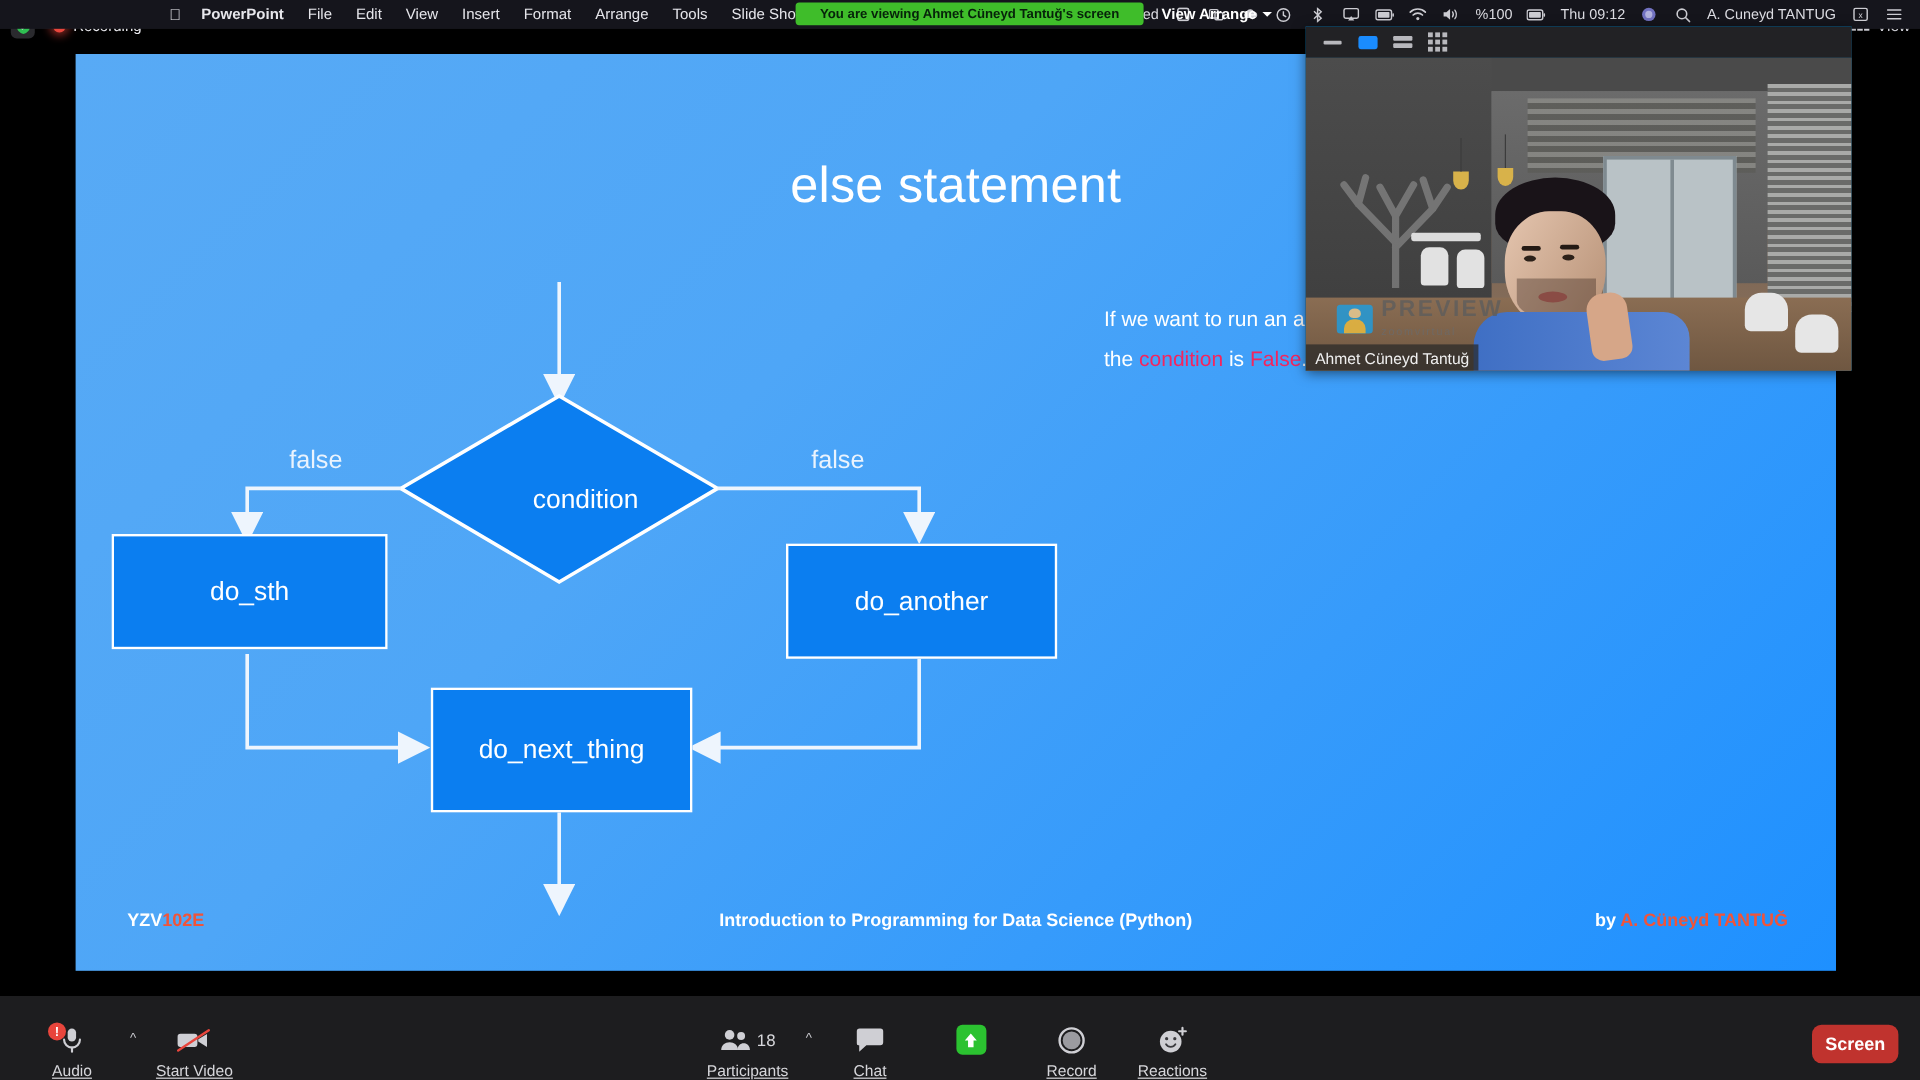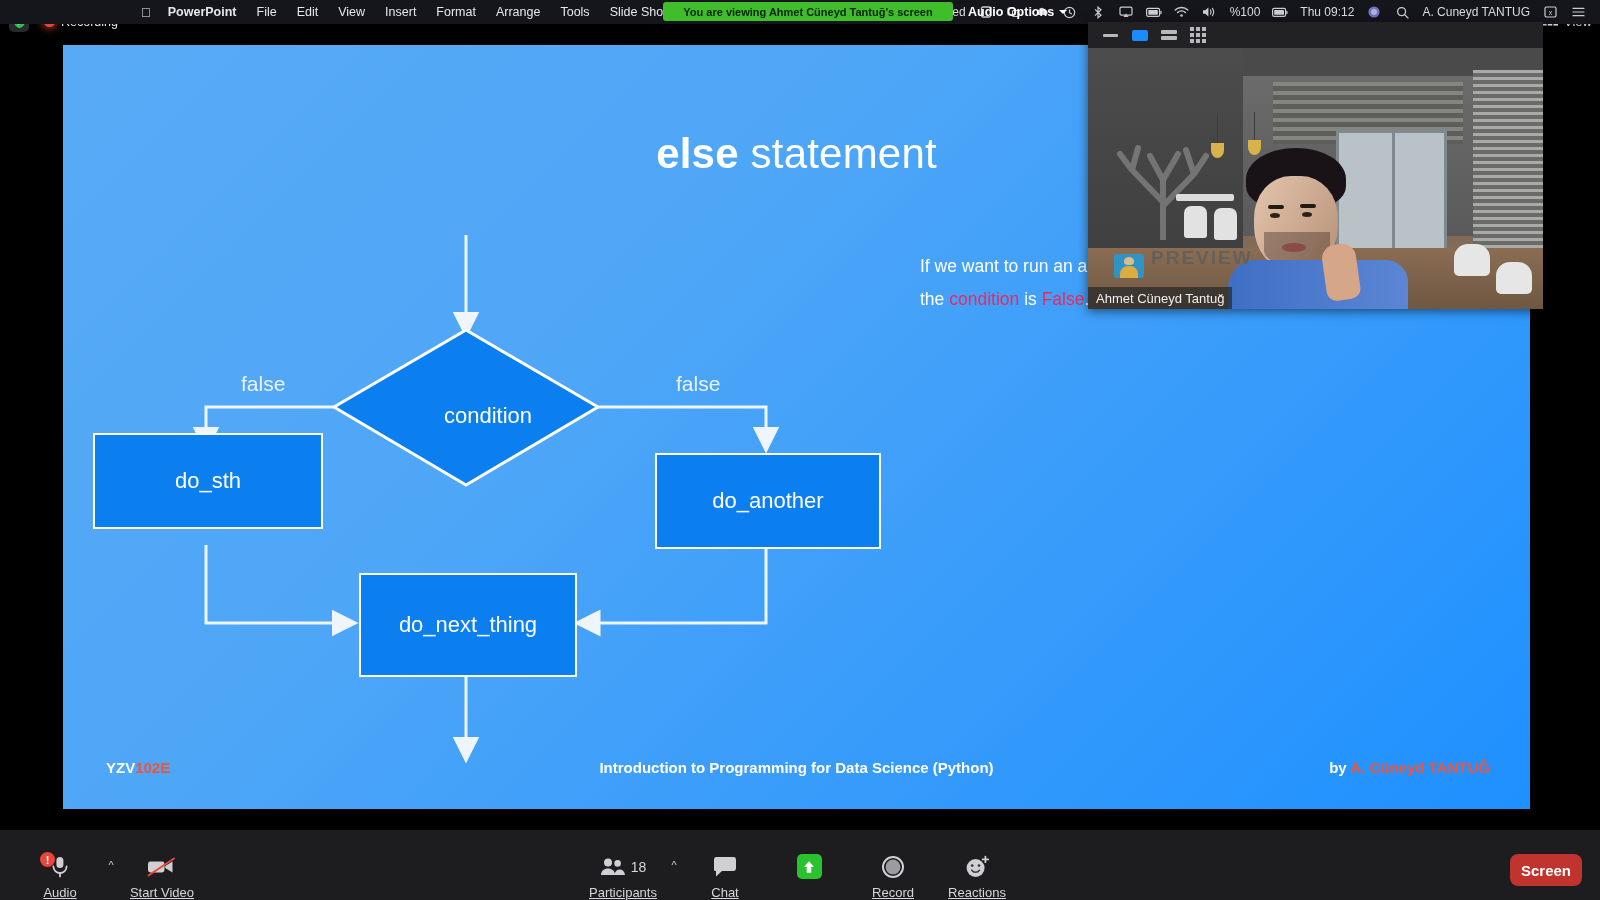--- a/index.html
+++ b/index.html
@@ -57,38 +57,38 @@
   .share-area{position:absolute;left:0;top:24px;width:1600px;height:806px;background:#000;}
   .slide{
     position:absolute;left:63px;top:21px;width:1467px;height:764px;
     background:linear-gradient(135deg,#58aaf5 0%,#4ea6f7 38%,#1e90ff 100%);
     overflow:hidden;
   }
   .slide-title{
     position:absolute;left:0;right:0;top:85px;text-align:center;
     color:#ffffff;font-size:42px;letter-spacing:.2px;
   }
-  .slide-title b{font-weight:bold;}
+  .slide-title b{font-weight:normal;}
   .slide-title span{font-weight:normal;}
 
   .body-text{
     position:absolute;left:857px;top:205px;width:520px;
     color:#ffffff;font-size:17.5px;line-height:33px;
   }
   .hl{color:#f4255e;}
 
   
   .flow{position:absolute;left:0;top:0;width:1467px;height:764px;}
   .flow svg{position:absolute;left:0;top:0;}
   .node{
     position:absolute;background:#0b7ef0;border:2px solid #ffffff;
     display:flex;align-items:center;justify-content:center;
     color:#fff;font-size:22px;
   }
-  .n-dosth{left:30px;top:388px;width:226px;height:92px;}
+  .n-dosth{left:30px;top:400px;width:226px;height:92px;}
   .n-another{left:592px;top:408px;width:222px;height:92px;}
   .n-next{left:296px;top:528px;width:214px;height:100px;}
   .lbl{position:absolute;color:#eaf3fd;font-size:21px;}
   .lbl-true{left:178px;top:327px;}
   .lbl-false{left:613px;top:327px;}
   .diamond-text{
     position:absolute;left:290px;top:350px;width:270px;height:42px;
     display:flex;align-items:center;justify-content:center;
     color:#fff;font-size:22px;
   }
@@ -338,21 +338,21 @@
             <svg width="13" height="12" viewBox="0 0 13 12">
               <path d="M1 2.3h11M1 6h11M1 9.7h11" stroke="#dcdce2" stroke-width="1.2" stroke-linecap="round"></path>
             </svg>
           </span>
         </span>
     </div>
   </div>
 
   <div class="view-banner">You are viewing Ahmet Cüneyd Tantuğ's screen</div>
   <div class="view-options">
-    <span>Audio Options</span>
+    <span>View Arrange</span>
     <span class="chev"></span>
   </div>
 
   <div class="shield">
     <svg width="13" height="14" viewBox="0 0 13 14">
         <path d="M6.5 .7 12 2.6v4.2c0 3.3-2.3 5.5-5.5 6.5C3.3 12.3 1 10.1 1 6.8V2.6Z" fill="#2fbf52"></path>
         <path d="M3.8 6.9 5.7 8.8 9.3 4.9" fill="none" stroke="#fff" stroke-width="1.5" stroke-linecap="round" stroke-linejoin="round"></path>
       </svg>
   </div>
   <div class="rec-row">

